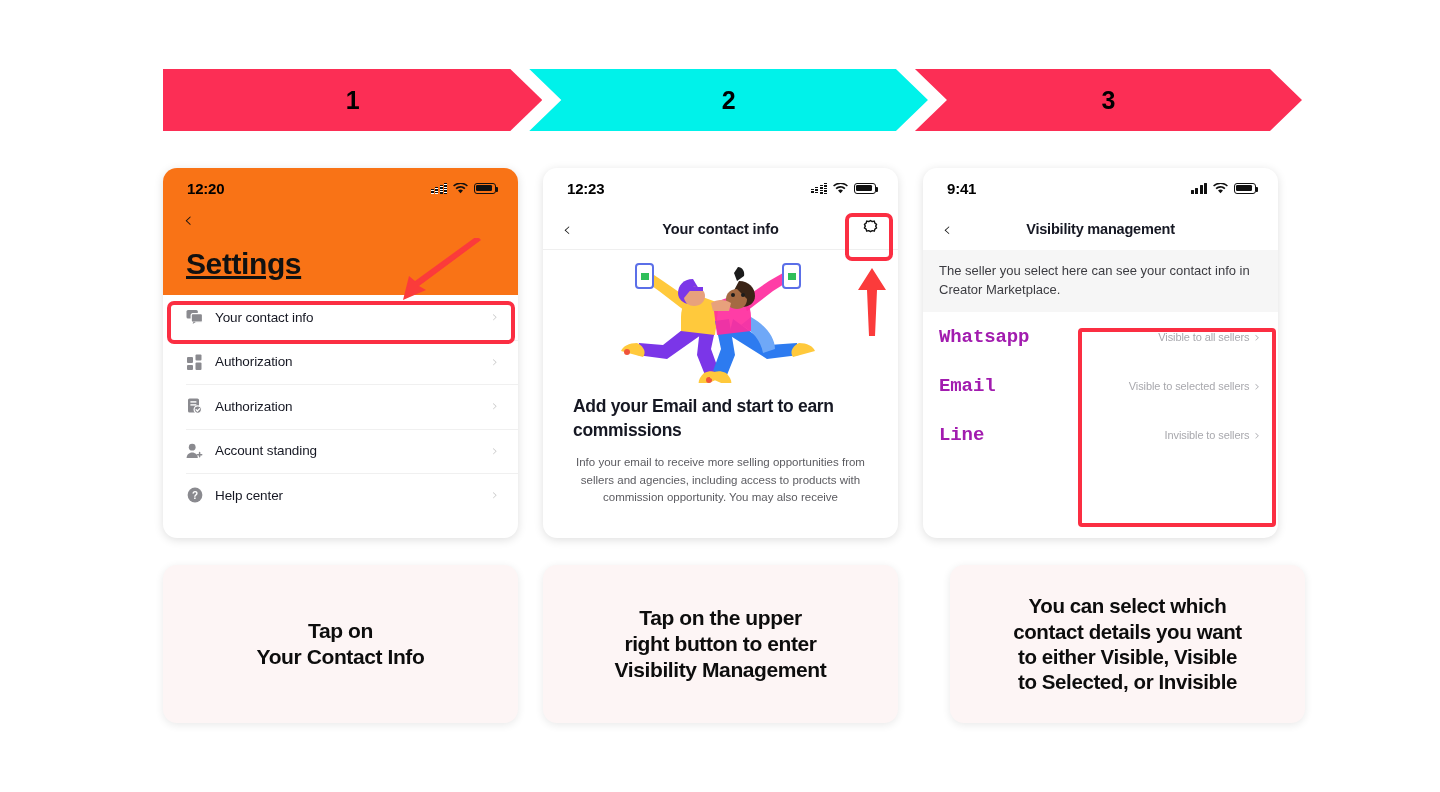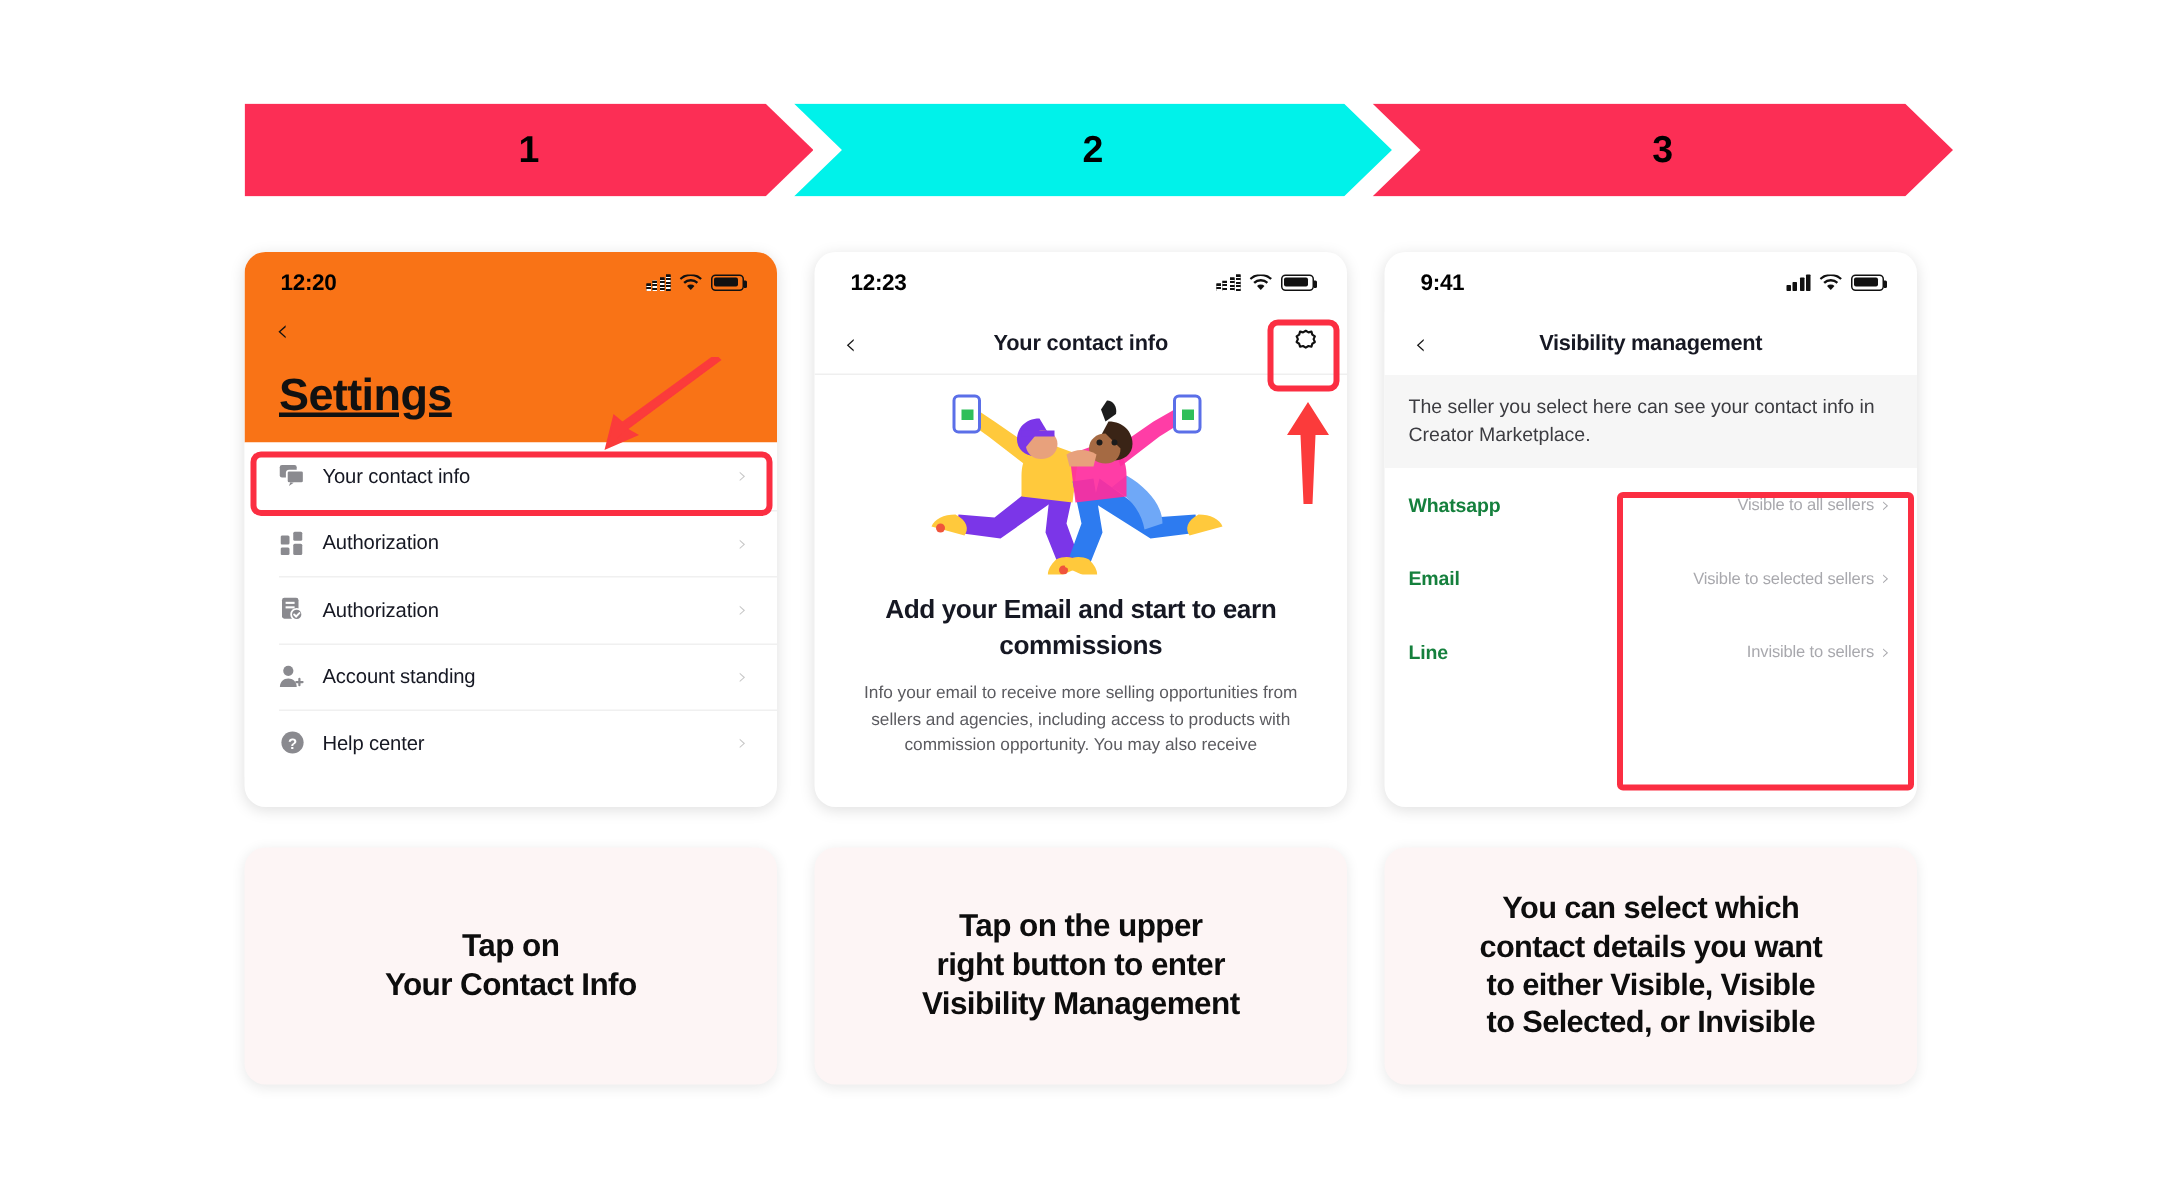--- a/index.html
+++ b/index.html
@@ -127,54 +127,54 @@
                   font-family: "DejaVu Sans", sans-serif; }
   .p2-nav .ttl { position: absolute; left: 0; right: 0; text-align: center;
                  font-size: 14.5px; font-weight: bold; color: #161823; letter-spacing: -0.1px; }
   .p2-nav .gear { margin-left: auto; z-index: 2; }
   .hl-box2 { position: absolute; left: 845px; top: 213px; width: 48px; height: 48px;
              border: 4px solid #FB2E42; border-radius: 7px; z-index: 10; pointer-events: none; }
   .arrow2 { position: absolute; left: 852px; top: 266px; width: 40px; height: 72px; z-index: 11; }
 
   .p2-illus { height: 135px; display: flex; align-items: center; justify-content: center;
               padding-top: 6px; }
-  .p2-h1 { font-size: 17.5px; font-weight: bold; color: #161823; text-align: center;
+  .p2-h1 { font-size: 17.5px; font-weight: bold; color: #161823; text-align: left;
            line-height: 1.35; padding: 10px 30px 0; letter-spacing: -0.3px; }
   .p2-body { font-size: 11.5px; color: #5B5B60; text-align: center; line-height: 1.52;
              padding: 12px 20px 0; }
 
   
   .p3-nav { height: 42px; display: flex; align-items: center; padding: 0 18px 0 20px;
             position: relative; background: #fff; }
   .p3-nav .back { font-size: 20px; color: #111; font-weight: 300;
                   font-family: "DejaVu Sans", sans-serif; }
   .p3-nav .ttl { position: absolute; left: 0; right: 0; text-align: center;
                  font-size: 14.5px; font-weight: bold; color: #161823; letter-spacing: -0.2px; }
   .p3-note { background: #F6F6F6; font-size: 13px; color: #3C3C41; line-height: 1.48;
              padding: 11px 18px 13px 16px; }
   .p3-section { font-size: 11.5px; color: #9B9BA0; padding: 18px 0 0 16px; }
   .p3-row { height: 49px; display: flex; align-items: center; padding: 0 18px 0 16px; }
-  .p3-row .k { font-size: 13px; color: #15803d; font-weight: 600; letter-spacing: -0.1px; }
+  .p3-row .k { font-size: 19px; color: #a21caf; font-weight: 600; letter-spacing: -0.1px; font-family: Liberation Mono, monospace; }
   .p3-row .v { margin-left: auto; font-size: 11px; color: #A8A8AD; letter-spacing: -0.1px; }
   .p3-row .chev { color: #A8A8AD; font-size: 14px; margin-left: 5px;
                   font-family: "DejaVu Sans", sans-serif; font-weight: 300; }
   .hl-box3 { position: absolute; left: 1078px; top: 328px; width: 198px; height: 199px;
              border: 4.5px solid #FB2E42; border-radius: 4px; z-index: 10; pointer-events: none; }
 
   
   .cap {
     position: absolute; top: 565px; width: 355px; height: 158px;
     background: #FDF5F5; border-radius: 14px;
     box-shadow: 0 2px 9px rgba(0,0,0,0.09);
     display: flex; align-items: center; justify-content: center; text-align: center;
     padding: 0 16px;
   }
   #cap1 { left: 163px; }
   #cap2 { left: 543px; }
-  #cap3 { left: 923px; }
+  #cap3 { left: 950px; }
   .cap p { font-size: 21px; font-weight: bold; color: #0D0D0D; line-height: 1.24;
            letter-spacing: -0.4px; white-space: pre-line; }
   #cap3 p { font-size: 20.5px; }
 </style>
 </head>
 <body>
 
 <div class="banner-row">
   <div class="banner-chev bc1">
     <span class="num">1</span>

